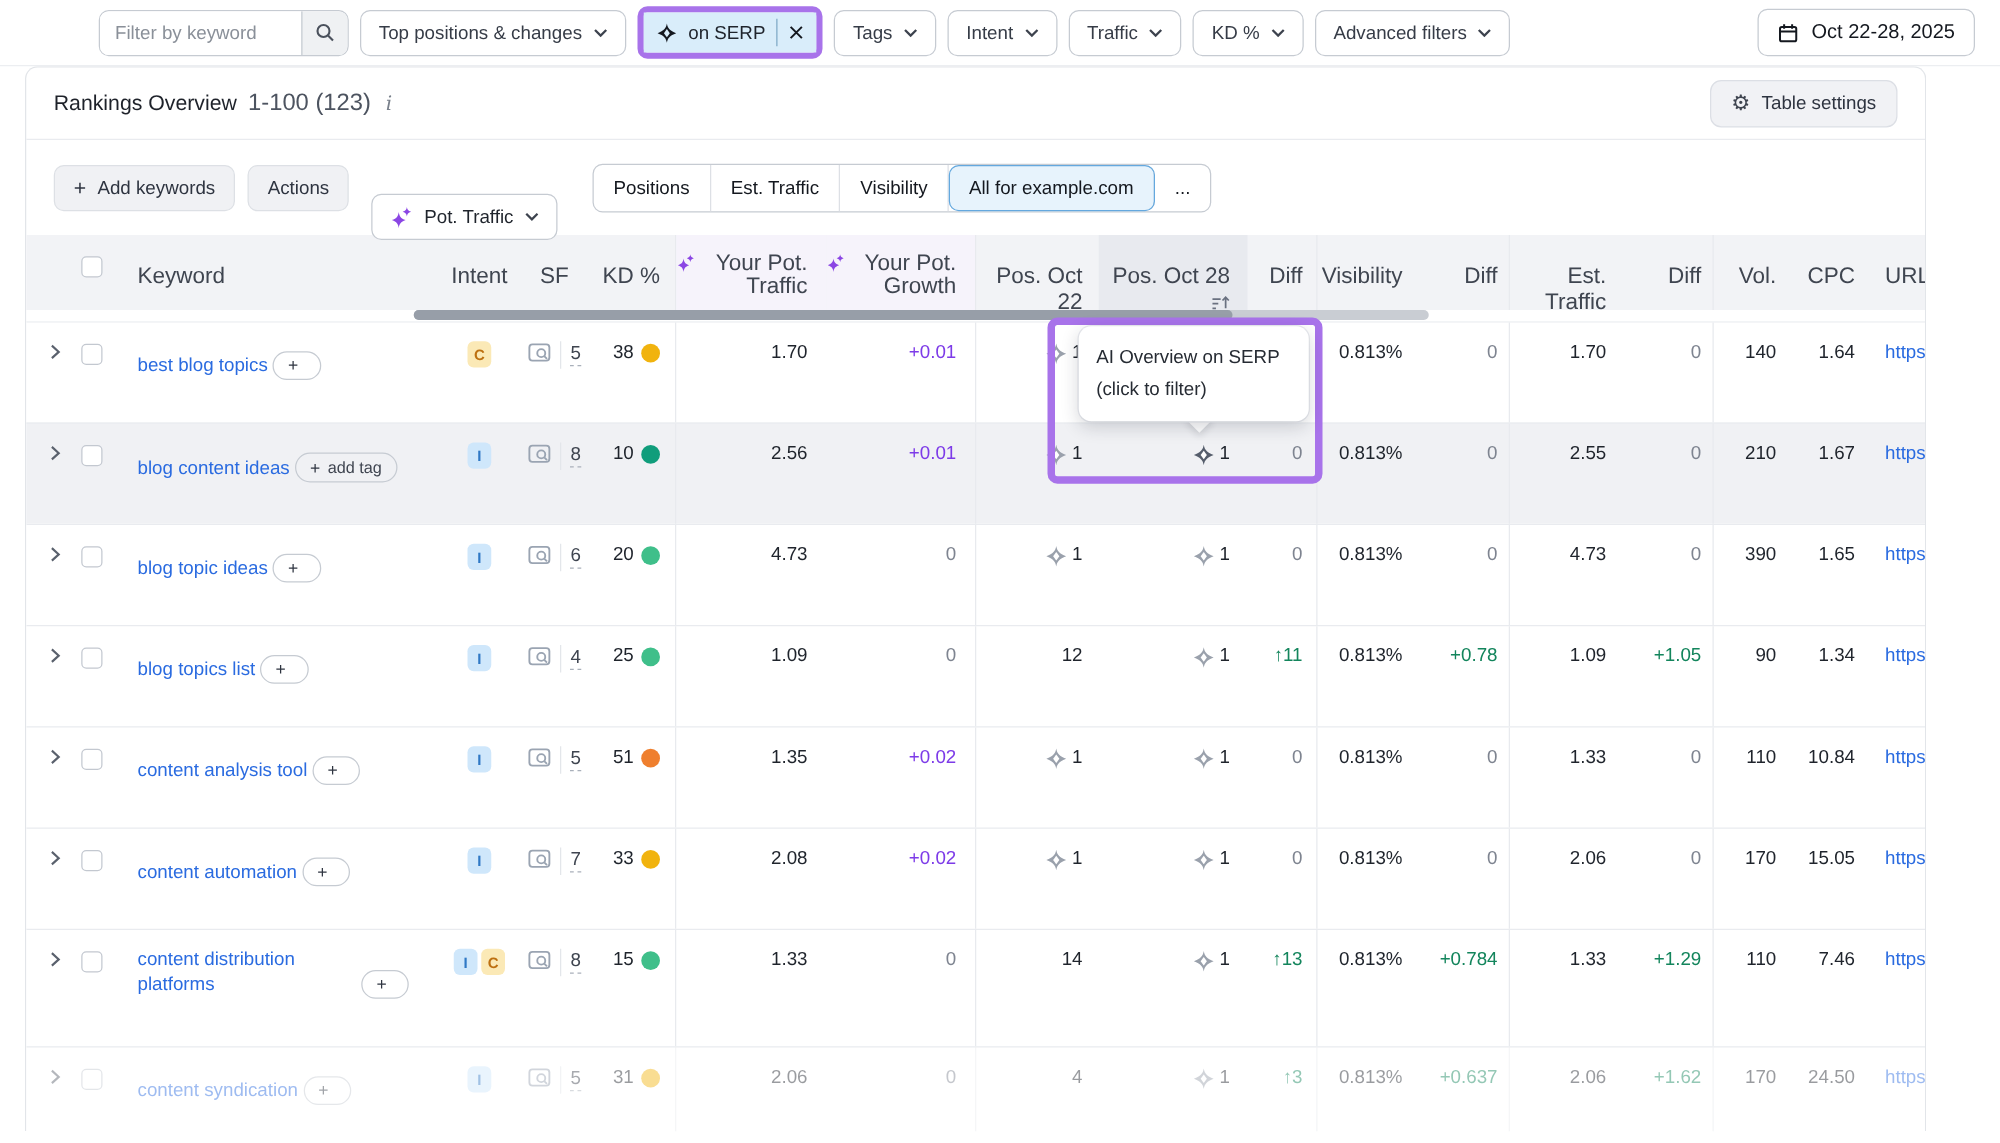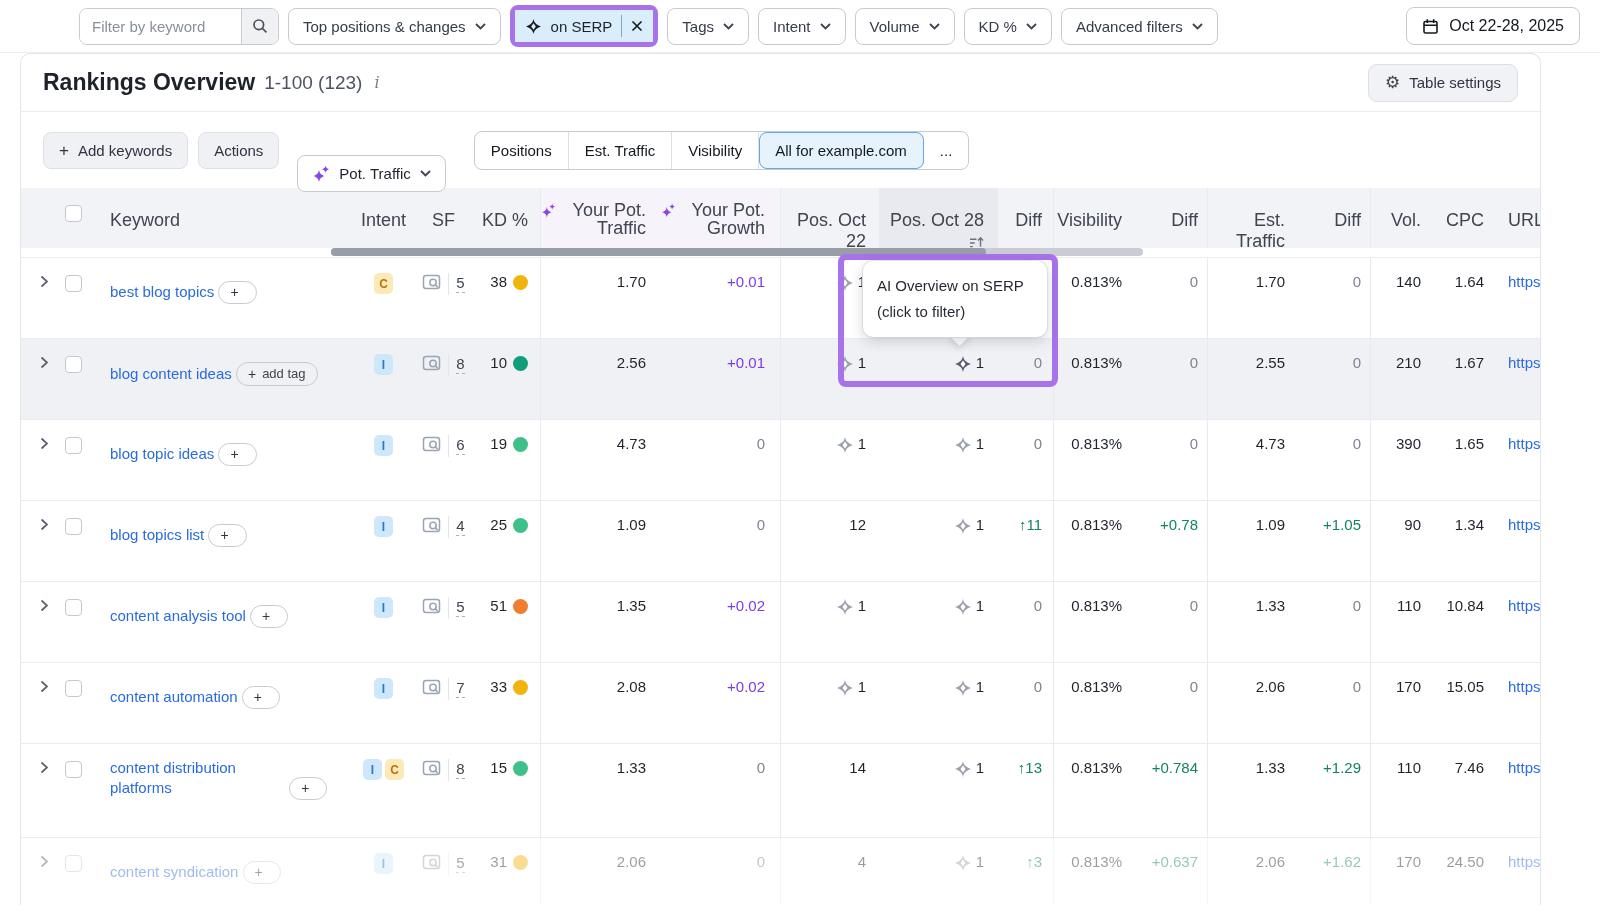--- a/index.html
+++ b/index.html
@@ -19,21 +19,21 @@
   .dd { display:inline-flex; align-items:center; gap:9px; height:37px; padding:0 14px; border:1px solid #c6cbd2; border-radius:8px; font-size:15px; color:#363c47; background:#fff; cursor:pointer; white-space:nowrap; }
   .chip-hl { border:5px solid #a873ea; border-radius:8px; display:inline-flex; }
   .chip { display:inline-flex; align-items:center; gap:9px; background:#d9edfa; padding:0 10px; height:32px; cursor:pointer; }
   .chip-div { width:1px; height:22px; background:#7fa9c6; }
   .datebtn { margin-left:auto; display:inline-flex; align-items:center; gap:10px; height:38px; padding:0 15px; border:1px solid #c6cbd2; border-radius:8px; font-size:16px; font-weight:500; color:#14181f; background:#fff; cursor:pointer; white-space:nowrap; }
 
   
   .card { position:relative; margin-left:20px; width:1521px; height:852px; background:#fff;
           border:1px solid #e2e5e9; border-bottom:none; border-radius:10px 10px 0 0; overflow:hidden; }
   .card-head { display:flex; align-items:center; height:58px; padding:0 22px; border-bottom:1px solid #e9ebef; }
-  .title { font-size:23px; font-weight:700; color:#1e222a; }
+  .title { font-size:17px; font-weight:400; color:#1e222a; }
   .range { font-size:19px; font-weight:400; color:#4d5460; margin-left:9px; }
   .info-i { margin-left:12px; color:#79808b; font-family:"DejaVu Serif", serif; font-style:italic; font-size:16px; cursor:pointer; }
   .settings-btn { margin-left:auto; display:inline-flex; align-items:center; gap:9px; height:38px; padding:0 16px; background:#f1f2f5; border:1px solid #dcdfe5; border-radius:9px; font-size:15px; color:#2e3440; cursor:pointer; }
   .gear { font-size:17px; color:#3f4550; line-height:1; }
 
   .toolbar { display:flex; align-items:center; gap:10px; height:76px; padding:0 22px; }
   .btn-gray { height:37px; padding:0 15px; background:#f0f1f4; border:1px solid #dde0e5; border-radius:8px; font-size:15px; color:#2e3440; display:inline-flex; align-items:center; gap:9px; cursor:pointer; white-space:nowrap; }
   .btn-white { height:37px; padding:0 14px; background:#fff; border:1px solid #c6cbd2; border-radius:8px; font-size:15px; color:#1f242c; display:inline-flex; align-items:center; gap:9px; cursor:pointer; white-space:nowrap; }
   .plus { font-size:17px; color:#2e3440; line-height:1; }
   .tabs { display:flex; border:1px solid #c6cbd2; border-radius:8px; margin-left:18px; background:#fff; }
@@ -145,21 +145,21 @@
         <path d="M1 1 L5.5 5.5 L10 1"></path>
       </svg>
   </div>
   <div class="dd">
     <span>Intent</span>
     <svg width="11" height="7" viewBox="0 0 11 7" fill="none" stroke="#3d434e" stroke-width="1.8">
         <path d="M1 1 L5.5 5.5 L10 1"></path>
       </svg>
   </div>
   <div class="dd">
-    <span>Volume</span>
+    <span>Traffic</span>
     <svg width="11" height="7" viewBox="0 0 11 7" fill="none" stroke="#3d434e" stroke-width="1.8">
         <path d="M1 1 L5.5 5.5 L10 1"></path>
       </svg>
   </div>
   <div class="dd">
     <span>KD %</span>
     <svg width="11" height="7" viewBox="0 0 11 7" fill="none" stroke="#3d434e" stroke-width="1.8">
         <path d="M1 1 L5.5 5.5 L10 1"></path>
       </svg>
   </div>
@@ -411,21 +411,21 @@
             <svg id="ico-sf" width="19" height="19" viewBox="0 0 19 19" fill="none" stroke="#9aa4b2" stroke-width="1.5">
     <rect x="1.5" y="2.5" width="16" height="13" rx="2.5"></rect>
     <circle cx="11" cy="9.5" r="3.2"></circle>
     <path d="M13.4 11.9 L15.6 14.1"></path>
   </svg>
           </span>
       <span class="sf-div"></span>
       <span class="sf-num">6</span>
     </div>
     <div class="c c-kd b-r">
-      <span class="kd-num">19</span>
+      <span class="kd-num">20</span>
       <span class="kd-dot" style="background: rgb(63, 191, 138);"></span>
     </div>
     <div class="c c-pt"><span class="pt">4.73</span></div>
     <div class="c c-pg b-r"><span class="pg zero">0</span></div>
     <div class="c c-p22 pos22">
           <span class="ai-slot">
             <svg id="ico-ai" class="ai-icon" width="18" height="18" viewBox="0 0 18 18">
     <path class="ai-fill" d="M9 0.8 C9.7 5 11.5 6.9 16.9 9 C11.5 11.1 9.7 13 9 17.2 C8.3 13 6.5 11.1 1.1 9 C6.5 6.9 8.3 5 9 0.8 Z"></path>
     <path fill="#ffffff" d="M9 5.6 L11.5 9 L9 12.4 L6.5 9 Z"></path>
   </svg>

